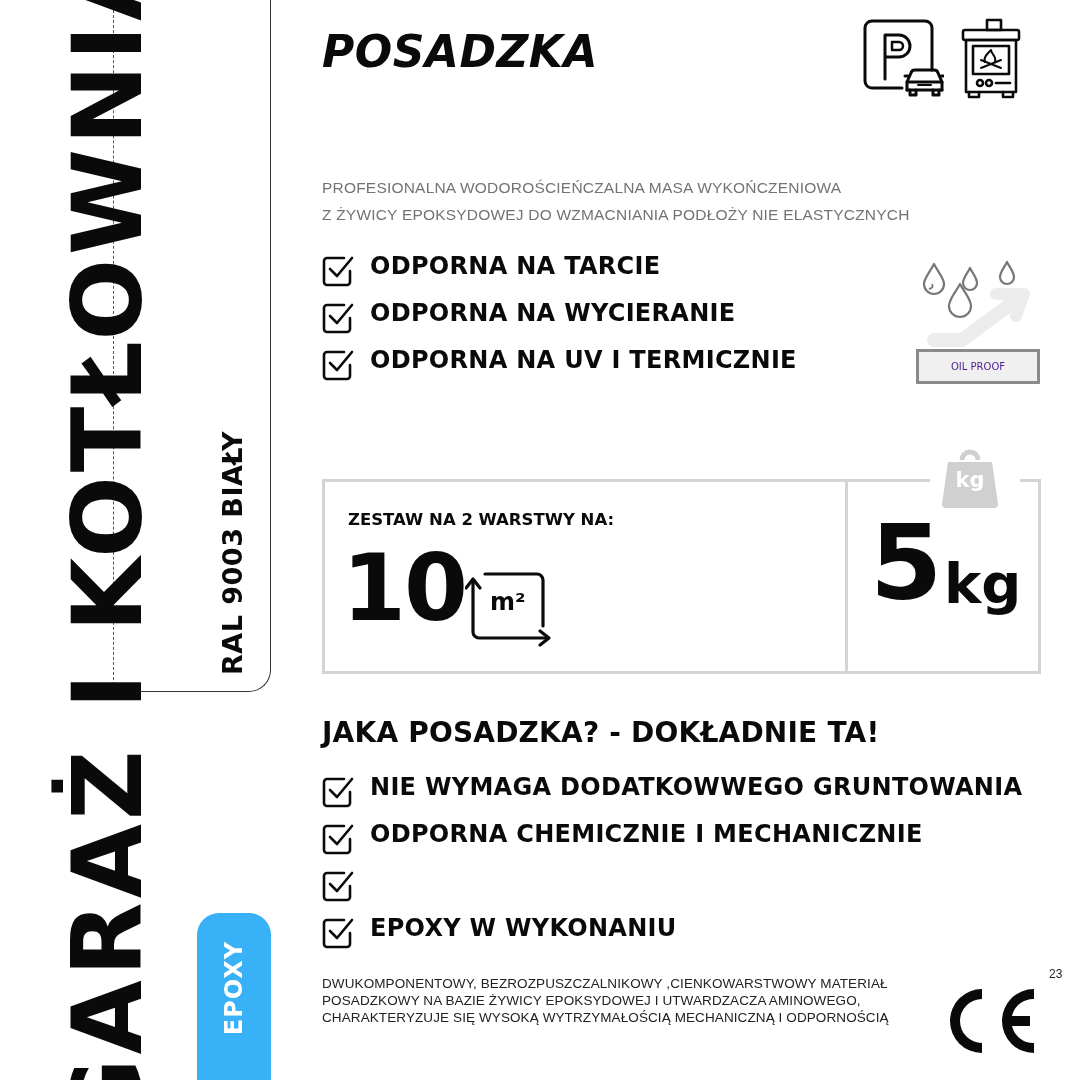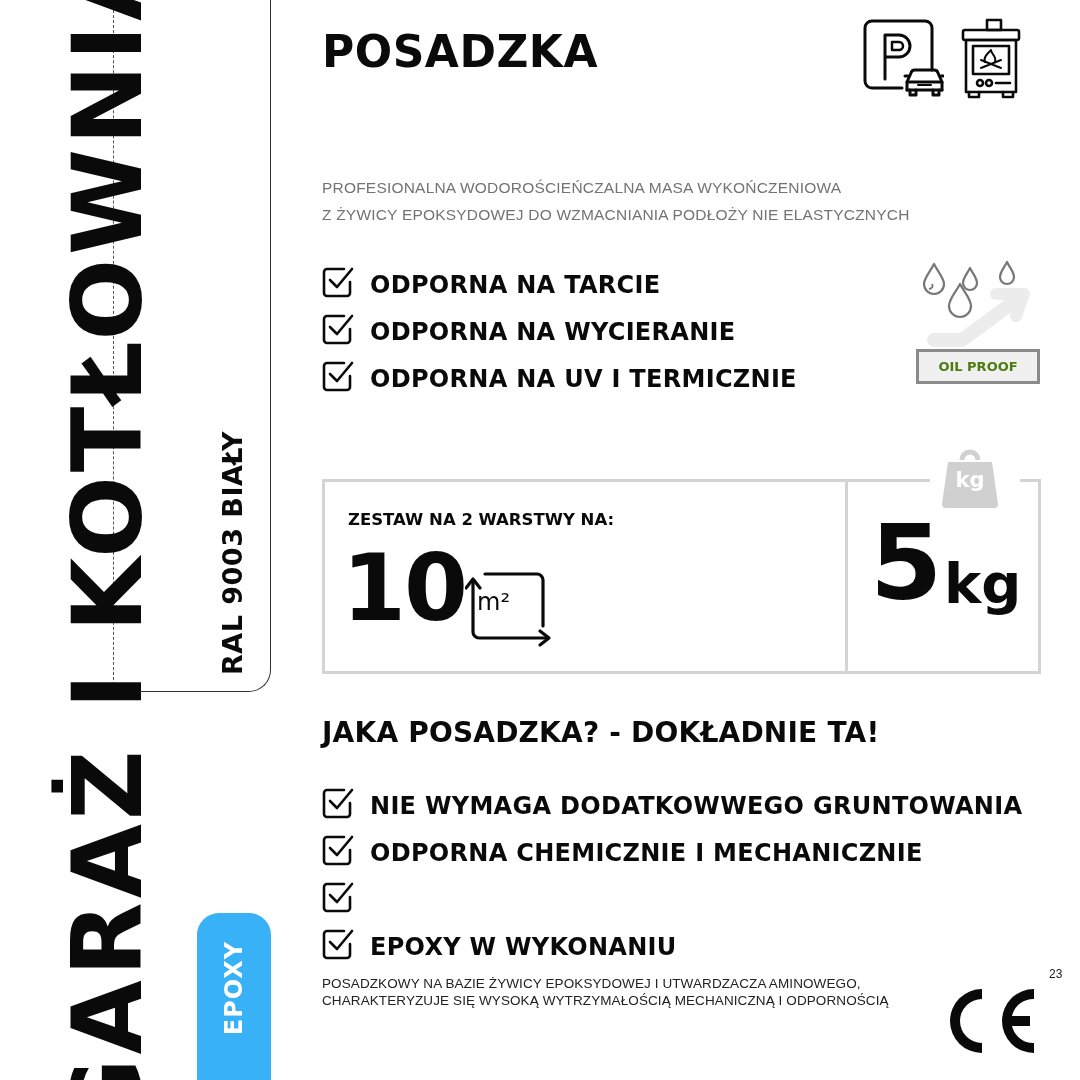--- a/index.html
+++ b/index.html
@@ -51,51 +51,51 @@
       position: absolute; width: 140px; height: 74px; left: 0; top: 0;
       transform-origin: 0 0; transform: translate(197px, 1058px) rotate(-90deg);
       display: flex; align-items: center; justify-content: center;
     }
     .epoxy-text span { color: #fff; font-family: "DejaVu Sans", sans-serif; font-weight: bold; font-size: 24px; letter-spacing: 1px; }
 
     
     .product-title {
       position: absolute; left: 322px; top: 26px;
       font-family: "DejaVu Sans", sans-serif; font-weight: bold;
-      font-size: 44px; line-height: 52px; letter-spacing: 0.5px;
+      font-size: 44px; line-height: 52px; letter-spacing: 0.5px; font-style: italic;
     }
     .product-title div { white-space: nowrap; }
     .icon-parking { position: absolute; left: 862px; top: 18px; width: 82px; height: 82px; }
     .icon-stove { position: absolute; left: 961px; top: 18px; width: 60px; height: 82px; }
 
     .subtitle {
       position: absolute; left: 322px; top: 174px;
       font-size: 15.5px; line-height: 27px; color: #737373; letter-spacing: 0.2px;
     }
     .subtitle div { white-space: nowrap; }
 
     
     .check-list { position: absolute; left: 320px; }
-    .check-item { display: flex; align-items: flex-end; height: 47px; }
+    .check-item { display: flex; align-items: flex-start; height: 47px; }
     .check-item svg { width: 36px; height: 36px; margin-right: 14px; flex: 0 0 auto; }
     .check-item .label {
       font-family: "DejaVu Sans", sans-serif; font-weight: bold; font-size: 24px; white-space: nowrap; letter-spacing: 0.3px;
     }
     .list-a { top: 252px; }
     .list-b { top: 773px; }
     .list-b .label { font-size: 24px; }
 
     
     .oil-icon { position: absolute; left: 912px; top: 258px; width: 130px; height: 90px; }
     .oil-badge {
       position: absolute; left: 916px; top: 349px; width: 124px; height: 35px;
       border: 3px solid #8a8a8a; background: #f0f0f0;
       display: flex; align-items: center; justify-content: center;
     }
-    .oil-badge span { font-family: "DejaVu Sans", sans-serif; font-weight: bold; font-size: 13px; color: #4d7c0f; }
+    .oil-badge span { font-family: "DejaVu Sans", sans-serif; font-weight: normal; font-size: 10px; color: #4c1d95; }
 
     
     .coverage-box {
       position: absolute; left: 322px; top: 479px; width: 524px; height: 195px;
       border: 3px solid #d4d4d4; border-right: none;
     }
     .weight-box {
       position: absolute; left: 845px; top: 479px; width: 196px; height: 195px;
       border: 3px solid #d4d4d4;
     }
@@ -105,22 +105,22 @@
     .coverage-label {
       position: absolute; left: 348px; top: 510px;
       font-family: "DejaVu Sans", sans-serif; font-weight: bold; font-size: 16.5px; white-space: nowrap;
     }
     .coverage-value {
       position: absolute; left: 342px; top: 543px;
       font-family: "DejaVu Sans", sans-serif; font-weight: bold; font-size: 92px; line-height: 1; letter-spacing: -2px;
     }
     .area-icon { position: absolute; left: 465px; top: 568px; width: 90px; height: 85px; }
     .area-icon .m2 {
-      position: absolute; left: 12px; top: 20px;
-      font-family: "DejaVu Sans", sans-serif; font-weight: normal; font-size: 24px;
+      position: absolute; left: 25px; top: 20px;
+      font-family: "DejaVu Sans", sans-serif; font-weight: bold; font-size: 24px;
     }
     .area-icon svg { position: absolute; left: 0; top: 0; }
 
     .kg-icon { position: absolute; left: 938px; top: 446px; width: 64px; height: 64px; }
     .kg-icon span {
       position: absolute; left: 0; width: 64px; top: 22px; text-align: center;
       color: #fff; font-family: "DejaVu Sans", sans-serif; font-weight: bold; font-size: 21px;
     }
     .weight-number {
       position: absolute; left: 870px; top: 511px;
@@ -285,20 +285,21 @@
   <div class="check-item">
     <svg viewBox="0 0 36 36" fill="none" stroke="#0a0a0a" stroke-width="2.6" stroke-linecap="round" stroke-linejoin="round">
         <path d="M24 6 H7 a3 3 0 0 0 -3 3 V30 a3 3 0 0 0 3 3 H27 a3 3 0 0 0 3 -3 V19"></path>
         <path d="M10 17 l7 7 L32 6"></path>
       </svg>
     <span class="label">EPOXY W WYKONANIU</span>
   </div>
 </div>
 
 <div class="description">
+  <div>DWUKOMPONENTOWY, BEZROZPUSZCZALNIKOWY ,CIENKOWARSTWOWY MATERIAŁ</div>
   <div>POSADZKOWY NA BAZIE ŻYWICY EPOKSYDOWEJ I UTWARDZACZA AMINOWEGO,</div>
   <div>CHARAKTERYZUJE SIĘ WYSOKĄ WYTRZYMAŁOŚCIĄ MECHANICZNĄ I ODPORNOŚCIĄ</div>
 </div>
 
 <svg class="ce-mark" viewBox="0 0 100 72">
   <path d="M42 4 A32 32 0 0 0 42 68 L42 58 A22 22 0 0 1 42 14 Z" fill="#0a0a0a"></path>
   <path d="M94 4 A32 32 0 0 0 94 68 L94 58 A22 22 0 0 1 72 41 H90 V31 H72 A22 22 0 0 1 94 14 Z" fill="#0a0a0a"></path>
 </svg>
 <div class="ce-year">23</div>
 

